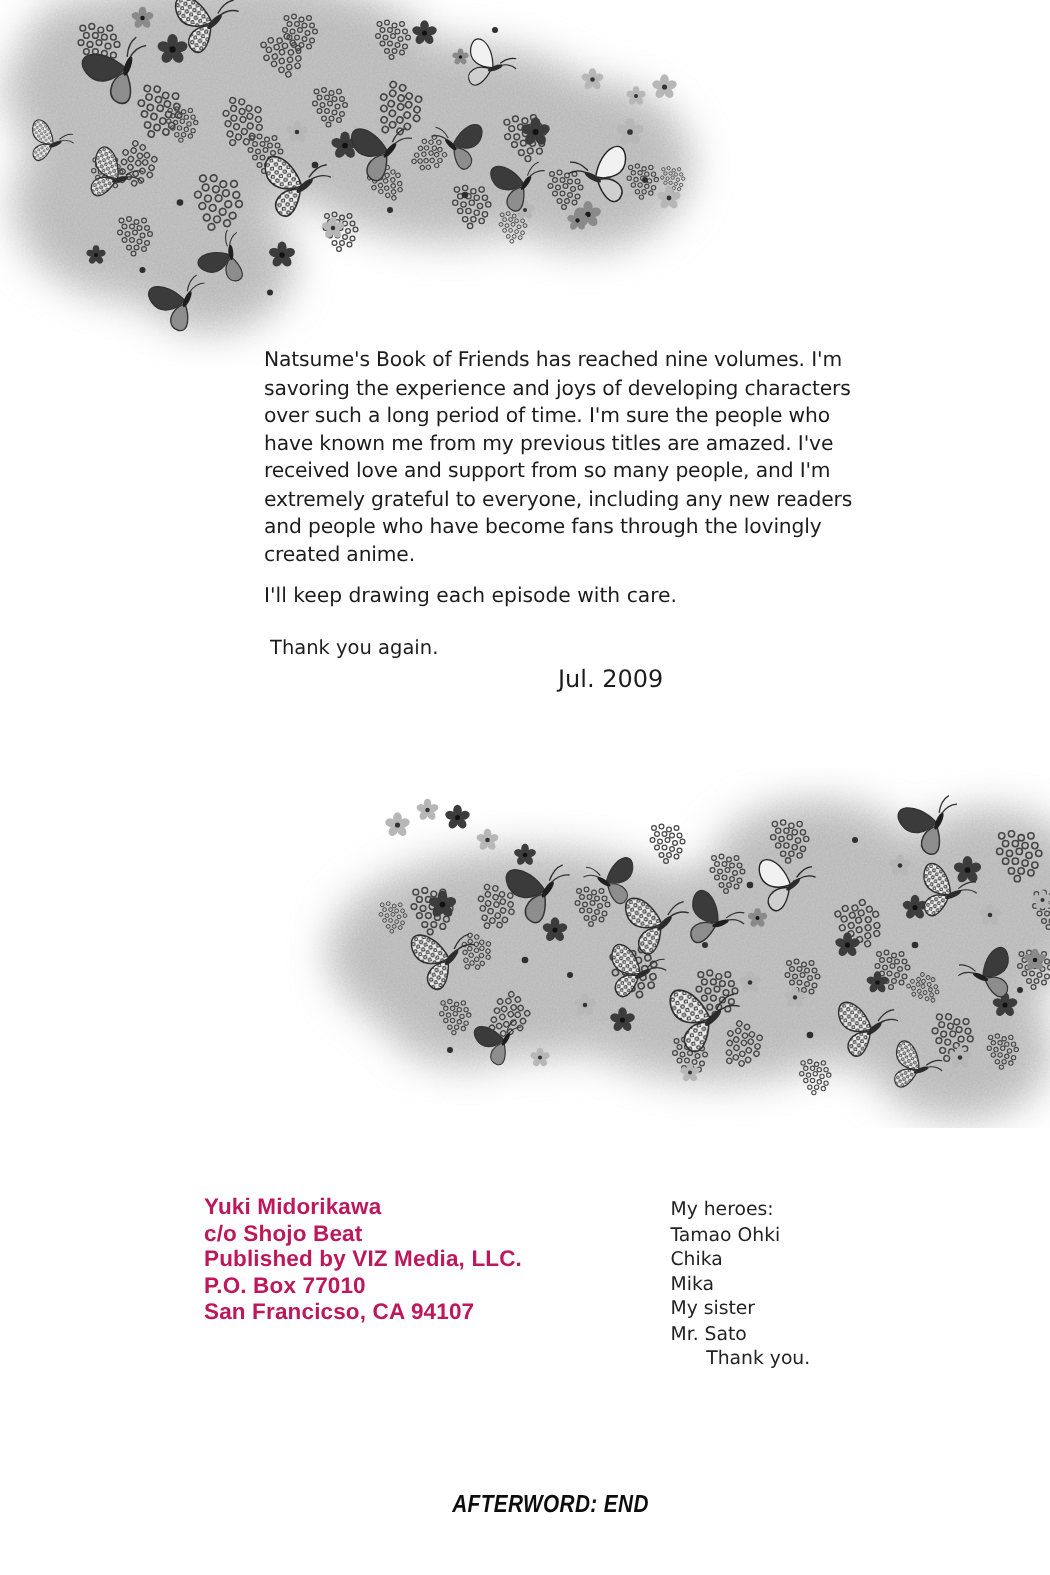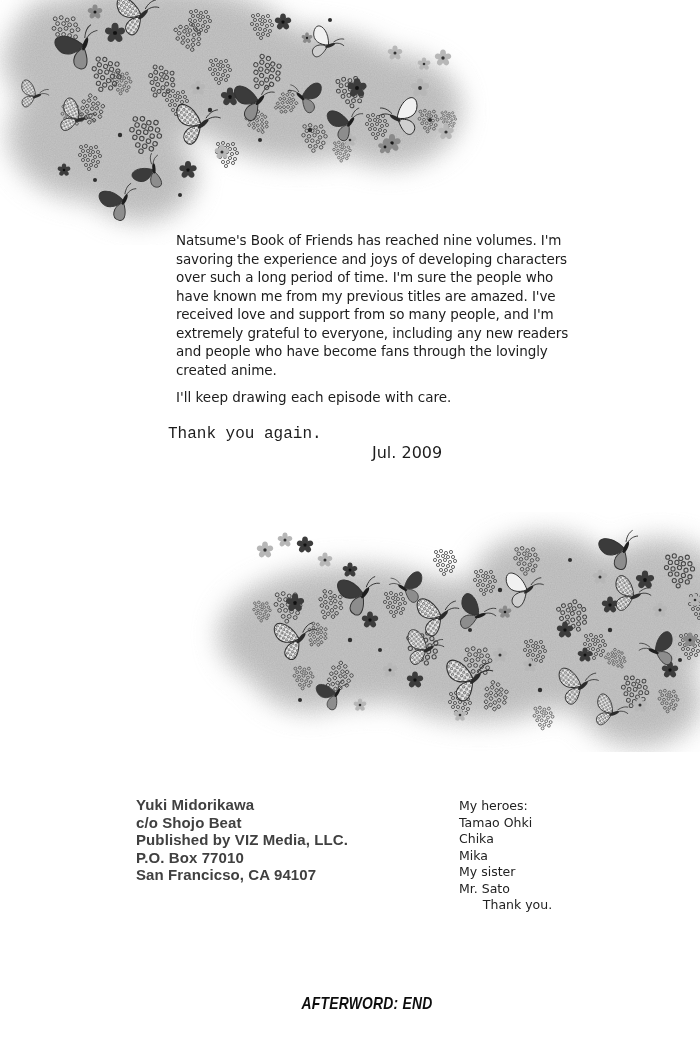--- a/index.html
+++ b/index.html
@@ -8,30 +8,30 @@
     overflow:hidden;font-family:"DejaVu Sans",sans-serif;
   }
   .deco{position:absolute;left:0;pointer-events:none;}
   .hand{color:#1c1c1c;}
   .pre{white-space:pre;}
   .para{
     position:absolute;left:176px;top:231px;
     font-size:13.5px;line-height:18.5px;letter-spacing:-0.1px;
   }
   .line-keep{position:absolute;left:176px;top:389px;font-size:13.5px;}
-  .line-thanks{position:absolute;left:168px;top:425px;font-size:16px;font-family:Liberation Mono, monospace;}
+  .line-thanks{position:absolute;left:180px;top:425px;font-size:13px;}
   .line-date{position:absolute;left:372px;top:443px;font-size:16px;}
   .address{
     position:absolute;left:136px;top:796px;
     font-family:"Liberation Sans",sans-serif;font-weight:bold;
-    font-size:15px;line-height:17.6px;color:#404040;letter-spacing:0.1px;
+    font-size:15px;line-height:17.6px;color:#be185d;letter-spacing:0.1px;
   }
   .heroes{
     position:absolute;left:447px;top:798px;
-    font-size:12.5px;line-height:16.5px;color:#222222;margin-left:12px;
+    font-size:12.5px;line-height:16.5px;color:#222222;
   }
   .footer{
     position:absolute;left:367px;top:994px;
     font-family:"Liberation Sans",sans-serif;font-weight:bold;font-style:italic;
     font-size:16.5px;color:#0d0d0d;letter-spacing:0.3px;
     transform:translateX(-50%) scaleX(0.84);
     white-space:nowrap;
   }
 </style>
 </head>

